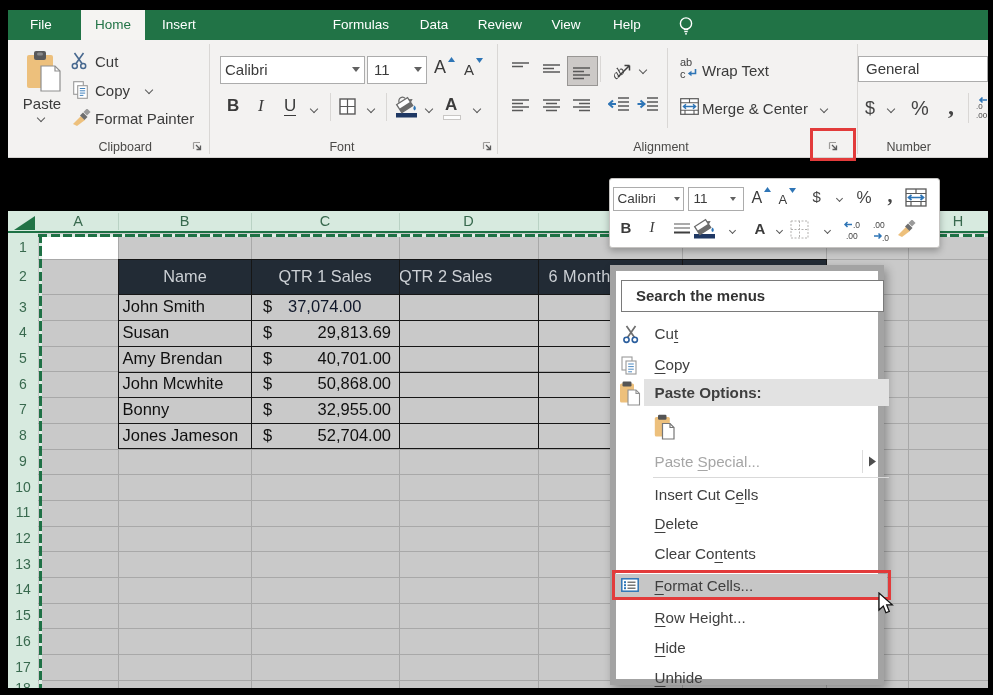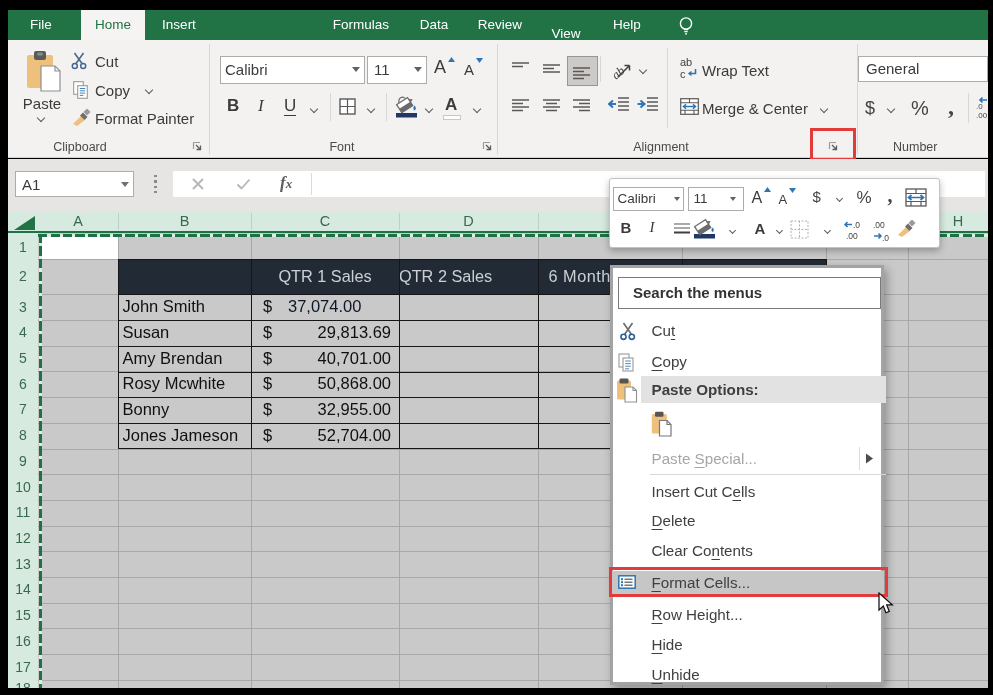--- a/index.html
+++ b/index.html
@@ -21,38 +21,38 @@
 <div id="stage">
 
   <div class="a" id="tabbar" style="left:8px;top:10px;width:980px;height:30px;background:#217346;color:#fff;font-size:13.5px">
     <div class="a" style="left:73px;top:0;width:64px;height:30px;background:#f5f4f2"></div>
     <div class="a" style="left:0;top:0;width:66px;height:30px;text-align:center;line-height:30px">File</div>
     <div class="a" style="left:73px;top:0;width:64px;height:30px;text-align:center;line-height:30px;color:#217346">Home</div>
     <div class="a" style="left:140px;top:0;width:62px;height:30px;text-align:center;line-height:30px">Insert</div>
     <div class="a" style="left:308px;top:0;width:90px;height:30px;text-align:center;line-height:30px">Formulas</div>
     <div class="a" style="left:398px;top:0;width:56px;height:30px;text-align:center;line-height:30px">Data</div>
     <div class="a" style="left:454px;top:0;width:76px;height:30px;text-align:center;line-height:30px">Review</div>
-    <div class="a" style="left:530px;top:9px;width:56px;height:30px;text-align:center;line-height:30px">View</div>
+    <div class="a" style="left:530px;top:0;width:56px;height:30px;text-align:center;line-height:30px">View</div>
     <div class="a" style="left:586px;top:0;width:66px;height:30px;text-align:center;line-height:30px">Help</div>
     <svg class="a" style="left:667px;top:4px" width="22" height="24" viewBox="0 0 22 24">
       <circle cx="11" cy="9.5" r="5.6" fill="none" stroke="#fff" stroke-width="1.4"></circle>
       <path d="M9 15.5 h4 M9.3 17.7 h3.4 M10 19.9 h2" stroke="#fff" stroke-width="1.3" fill="none"></path>
     </svg>
   </div>
 
   <div class="a" id="ribbon" style="left:8px;top:40px;width:980px;height:118px;background:#f3f2f1;border-bottom:1px solid #d5d3d1">
 
     <div class="a" style="left:201px;top:4px;width:1px;height:110px;background:#d9d7d5"></div>
     <div class="a" style="left:489px;top:4px;width:1px;height:110px;background:#d9d7d5"></div>
     <div class="a" style="left:849px;top:4px;width:1px;height:110px;background:#d9d7d5"></div>
 
-    <div class="a lbl" style="left:32px;top:100px;width:80px;text-align:center">Clipboard</div>
+    <div class="a lbl" style="left:64px;top:100px;width:80px;text-align:right">Clipboard</div>
     <div class="a lbl" style="left:294px;top:100px;width:80px;text-align:center">Font</div>
     <div class="a lbl" style="left:613px;top:100px;width:80px;text-align:center">Alignment</div>
-    <div class="a lbl" style="left:885px;top:100px;width:80px;text-align:left">Number</div>
+    <div class="a lbl" style="left:843px;top:100px;width:80px;text-align:right">Number</div>
 
     <svg class="a" style="left:184px;top:101px" width="11" height="11">
         <path d="M1.5 1.5 H8 M1.5 1.5 V8" stroke="#9d9b99" fill="none" stroke-width="1.2"></path>
         <path d="M4 4 L8.5 8.5 M8.5 4.5 V8.5 H4.5" stroke="#5c5c5c" fill="none" stroke-width="1.3"></path>
       </svg>
     <svg class="a" style="left:474px;top:101px" width="11" height="11">
         <path d="M1.5 1.5 H8 M1.5 1.5 V8" stroke="#9d9b99" fill="none" stroke-width="1.2"></path>
         <path d="M4 4 L8.5 8.5 M8.5 4.5 V8.5 H4.5" stroke="#5c5c5c" fill="none" stroke-width="1.3"></path>
       </svg>
     <svg class="a" style="left:820px;top:101px" width="11" height="11">
@@ -187,35 +187,20 @@
     <div class="a" style="left:903px;top:57px;font-size:20px;color:#444">%</div>
     <div class="a" style="left:940px;top:53px;font-size:24px;font-weight:bold;color:#444;font-family:'Liberation Serif',serif">,</div>
     <div class="a" style="left:960px;top:53px;width:1px;height:30px;background:#d9d7d5"></div>
     <svg class="a" style="left:968px;top:56px" width="12" height="24" viewBox="0 0 12 24">
       <path d="M4 4 L11 4 M6.5 1.5 L4 4 L6.5 6.5" stroke="#2e75b6" stroke-width="1.6" fill="none"></path>
       <text x="0" y="13" font-size="8" fill="#444" font-family="Liberation Sans">.0</text>
       <text x="0" y="22" font-size="8" fill="#444" font-family="Liberation Sans">.00</text>
     </svg>
   </div>
 
-  <div class="a" id="fbar" style="left:8px;top:159px;width:980px;height:52px;background:#e6e5e4">
-    <div class="a" style="left:7px;top:12px;width:119px;height:26px;background:#fff;border:1px solid #acacac"></div>
-    <div class="a t15" style="left:14px;top:17px">A1</div>
-    <div class="dn" style="left:113px;top:23px;border-top-color:#707070"></div>
-    <div class="a" style="left:146px;top:16px;width:3px;height:18px;background:repeating-linear-gradient(#8a8a8a 0 2.5px,#e6e5e4 2.5px 5.5px)"></div>
-    <div class="a" style="left:165px;top:12px;width:812px;height:26px;background:#fff"></div>
-    <svg class="a" style="left:183px;top:18px" width="14" height="14">
-        <path d="M2 2 L12 12 M12 2 L2 12" stroke="#b8b6b4" stroke-width="1.8" fill="none"></path>
-      </svg>
-    <svg class="a" style="left:228px;top:18px" width="15" height="14">
-        <path d="M1.5 7.5 L5.5 11.5 L13.5 2.5" stroke="#b8b6b4" stroke-width="1.8" fill="none"></path>
-      </svg>
-    <div class="a" style="left:272px;top:14px;font-size:17px;font-style:italic;font-weight:bold;color:#5f5f5f;font-family:'Liberation Serif',serif">f<span style="font-size:13px">x</span></div>
-    <div class="a" style="left:303px;top:14px;width:1px;height:22px;background:#dcdad8"></div>
-  </div>
 
   <div class="a" id="grid" style="left:8px;top:211px;width:980px;height:477px;background:#c9c9c9;overflow:hidden">
 
     <div class="a" style="left:0;top:0;width:980px;height:19.5px;background:#d7eadf"></div>
     <div class="a" style="left:0;top:19.5px;width:980px;height:2.5px;background:#1e7145"></div>
     <div class="a" style="left:6px;top:5px;width:0;height:0;border-left:21px solid transparent;border-bottom:14.5px solid #217346"></div>
     <div class="hsep" style="left:110px;top:2px;width:1px;height:17px"></div>
     <div class="hsep" style="left:243px;top:2px;width:1px;height:17px"></div>
     <div class="hsep" style="left:391px;top:2px;width:1px;height:17px"></div>
     <div class="hsep" style="left:530px;top:2px;width:1px;height:17px"></div>
@@ -279,20 +264,21 @@
       <div class="gl" style="left:30px;top:468.8px;width:950px;height:1px"></div>
 
     </div>
 
     <div class="a" style="left:31px;top:26px;width:79px;height:21.5px;background:#fff"></div>
 
     <div class="a" style="left:30px;top:22.5px;width:950px;height:3px;background:repeating-linear-gradient(90deg,#1e7145 0 9px,#dceee4 9px 12.5px)"></div>
     <div class="a" style="left:30.5px;top:22.5px;width:3.2px;height:454.5px;background:repeating-linear-gradient(180deg,#1e7145 0 9px,#dceee4 9px 12.5px)"></div>
 
     <div class="a" style="left:110.5px;top:47.7px;width:707.5px;height:35.6px;background:#222b35"></div>
+    <div class="a" style="left:110.5px;top:47.7px;width:133px;height:35.6px;font-size:16.3px;color:#ccd0d5;text-align:center;line-height:35.6px">Name</div>
     <div class="a" style="left:243px;top:47.7px;width:148px;height:35.6px;font-size:16.3px;color:#ccd0d5;text-align:center;line-height:35.6px">QTR 1 Sales</div>
     <div class="a" style="left:391px;top:47.7px;width:139px;height:35.6px;font-size:16.3px;color:#ccd0d5;text-align:left;line-height:35.6px">QTR 2 Sales</div>
     <div class="a" style="left:540.5px;top:47.7px;height:35.6px;font-size:16.3px;color:#ccd0d5;line-height:35.6px;white-space:nowrap;letter-spacing:0.5px">6 Month Sales</div>
     <div class="a" id="tablelines">
       <div class="bl" style="left:110px;top:47.7px;width:1.2px;height:190.5px"></div>
       <div class="bl" style="left:243px;top:47.7px;width:1.2px;height:190.5px"></div>
       <div class="bl" style="left:391px;top:47.7px;width:1.2px;height:190.5px"></div>
       <div class="bl" style="left:530px;top:47.7px;width:1.2px;height:190.5px"></div>
       <div class="bl" style="left:674px;top:47.7px;width:1.2px;height:190.5px"></div>
       <div class="bl" style="left:817.5px;top:47.7px;width:1.2px;height:190.5px"></div>
@@ -308,21 +294,21 @@
     <div class="a" id="tabledata">
       <div class="a" style="left:114.5px;top:83.2px;height:25.7px;line-height:25.7px;font-size:16.5px;color:#101010;white-space:nowrap">John Smith</div>
       <div class="a" style="left:255px;top:83.2px;height:25.7px;line-height:25.7px;font-size:16.5px;color:#101010">$</div>
       <div class="a" style="left:280px;top:83.2px;width:103px;height:25.7px;line-height:25.7px;font-size:16.5px;color:#0f172a;text-align:left">37,074.00</div>
       <div class="a" style="left:114.5px;top:109.0px;height:25.7px;line-height:25.7px;font-size:16.5px;color:#101010;white-space:nowrap">Susan</div>
       <div class="a" style="left:255px;top:109.0px;height:25.7px;line-height:25.7px;font-size:16.5px;color:#101010">$</div>
       <div class="a" style="left:280px;top:109.0px;width:103px;height:25.7px;line-height:25.7px;font-size:16.5px;color:#101010;text-align:right">29,813.69</div>
       <div class="a" style="left:114.5px;top:134.7px;height:25.7px;line-height:25.7px;font-size:16.5px;color:#101010;white-space:nowrap">Amy Brendan</div>
       <div class="a" style="left:255px;top:134.7px;height:25.7px;line-height:25.7px;font-size:16.5px;color:#101010">$</div>
       <div class="a" style="left:280px;top:134.7px;width:103px;height:25.7px;line-height:25.7px;font-size:16.5px;color:#101010;text-align:right">40,701.00</div>
-      <div class="a" style="left:114.5px;top:160.3px;height:25.7px;line-height:25.7px;font-size:16.5px;color:#101010;white-space:nowrap">Rosy Mcwhite</div>
+      <div class="a" style="left:114.5px;top:160.3px;height:25.7px;line-height:25.7px;font-size:16.5px;color:#101010;white-space:nowrap">John Mcwhite</div>
       <div class="a" style="left:255px;top:160.3px;height:25.7px;line-height:25.7px;font-size:16.5px;color:#101010">$</div>
       <div class="a" style="left:280px;top:160.3px;width:103px;height:25.7px;line-height:25.7px;font-size:16.5px;color:#101010;text-align:right">50,868.00</div>
       <div class="a" style="left:114.5px;top:186.1px;height:25.7px;line-height:25.7px;font-size:16.5px;color:#101010;white-space:nowrap">Bonny</div>
       <div class="a" style="left:255px;top:186.1px;height:25.7px;line-height:25.7px;font-size:16.5px;color:#101010">$</div>
       <div class="a" style="left:280px;top:186.1px;width:103px;height:25.7px;line-height:25.7px;font-size:16.5px;color:#101010;text-align:right">32,955.00</div>
       <div class="a" style="left:114.5px;top:211.8px;height:25.7px;line-height:25.7px;font-size:16.5px;color:#101010;white-space:nowrap">Jones Jameson</div>
       <div class="a" style="left:255px;top:211.8px;height:25.7px;line-height:25.7px;font-size:16.5px;color:#101010">$</div>
       <div class="a" style="left:280px;top:211.8px;width:103px;height:25.7px;line-height:25.7px;font-size:16.5px;color:#101010;text-align:right">52,704.00</div>
     </div>
   </div>
@@ -383,21 +369,21 @@
       <text x="2" y="8.5" font-size="8.5" fill="#444" font-family="Liberation Sans">.00</text>
       <path d="M3 17 L10 17 M7.5 14.5 L10 17 L7.5 19.5" stroke="#2e75b6" stroke-width="1.5" fill="none"></path>
       <text x="11" y="21.5" font-size="8.5" fill="#444" font-family="Liberation Sans">.0</text>
     </svg>
     <svg class="a" style="left:286px;top:41px" width="20" height="17" viewBox="0 0 20 17">
       <path d="M2 15 L10 7 L14 11 L6 17 Z" fill="#edc07c"></path>
       <path d="M9 6.5 L12 3.5 L16.5 8 L13.5 11 Z" fill="#6e6e6e"></path>
       <rect x="13.5" y="0.5" width="5" height="5" transform="rotate(45 16 3)" fill="#9a9a9a"></rect>
     </svg>
   </div>
-  <div class="a" id="menu" style="left:610px;top:264.5px;width:274px;height:420.5px;background:#fff;border:3px solid #a3a3a3;box-shadow:3px 4px 9px rgba(0,0,0,.3)">
+  <div class="a" id="menu" style="left:610px;top:264.5px;width:274px;height:420.5px;background:#fff;border:6px solid #a3a3a3;box-shadow:3px 4px 9px rgba(0,0,0,.3)">
     <div class="a" style="left:4.5px;top:9.5px;width:263px;height:32px;background:#fff;border:1.5px solid #7a7a7a"></div>
     <div class="a" style="left:20px;top:16px;font-size:15px;font-weight:bold;color:#333">Search the menus</div>
     <svg class="a" style="left:7px;top:54px" width="17" height="19" viewBox="0 0 17 19">
       <path d="M3.5 1 L11.5 12.5 M12.5 1 L4.5 12.5" stroke="#6e6e6e" stroke-width="1.7" fill="none"></path>
       <circle cx="3.5" cy="14.8" r="2.6" fill="none" stroke="#2c5f9e" stroke-width="1.6"></circle>
       <circle cx="11.8" cy="14.8" r="2.6" fill="none" stroke="#2c5f9e" stroke-width="1.6"></circle>
     </svg>
     <div class="mi" style="top:53.5px">Cu<u>t</u></div>
     <svg class="a" style="left:5px;top:85px" width="17" height="19" viewBox="0 0 17 19">
       <rect x="1" y="1" width="10" height="13" fill="#fff" stroke="#9a9a9a" stroke-width="1.1"></rect>

